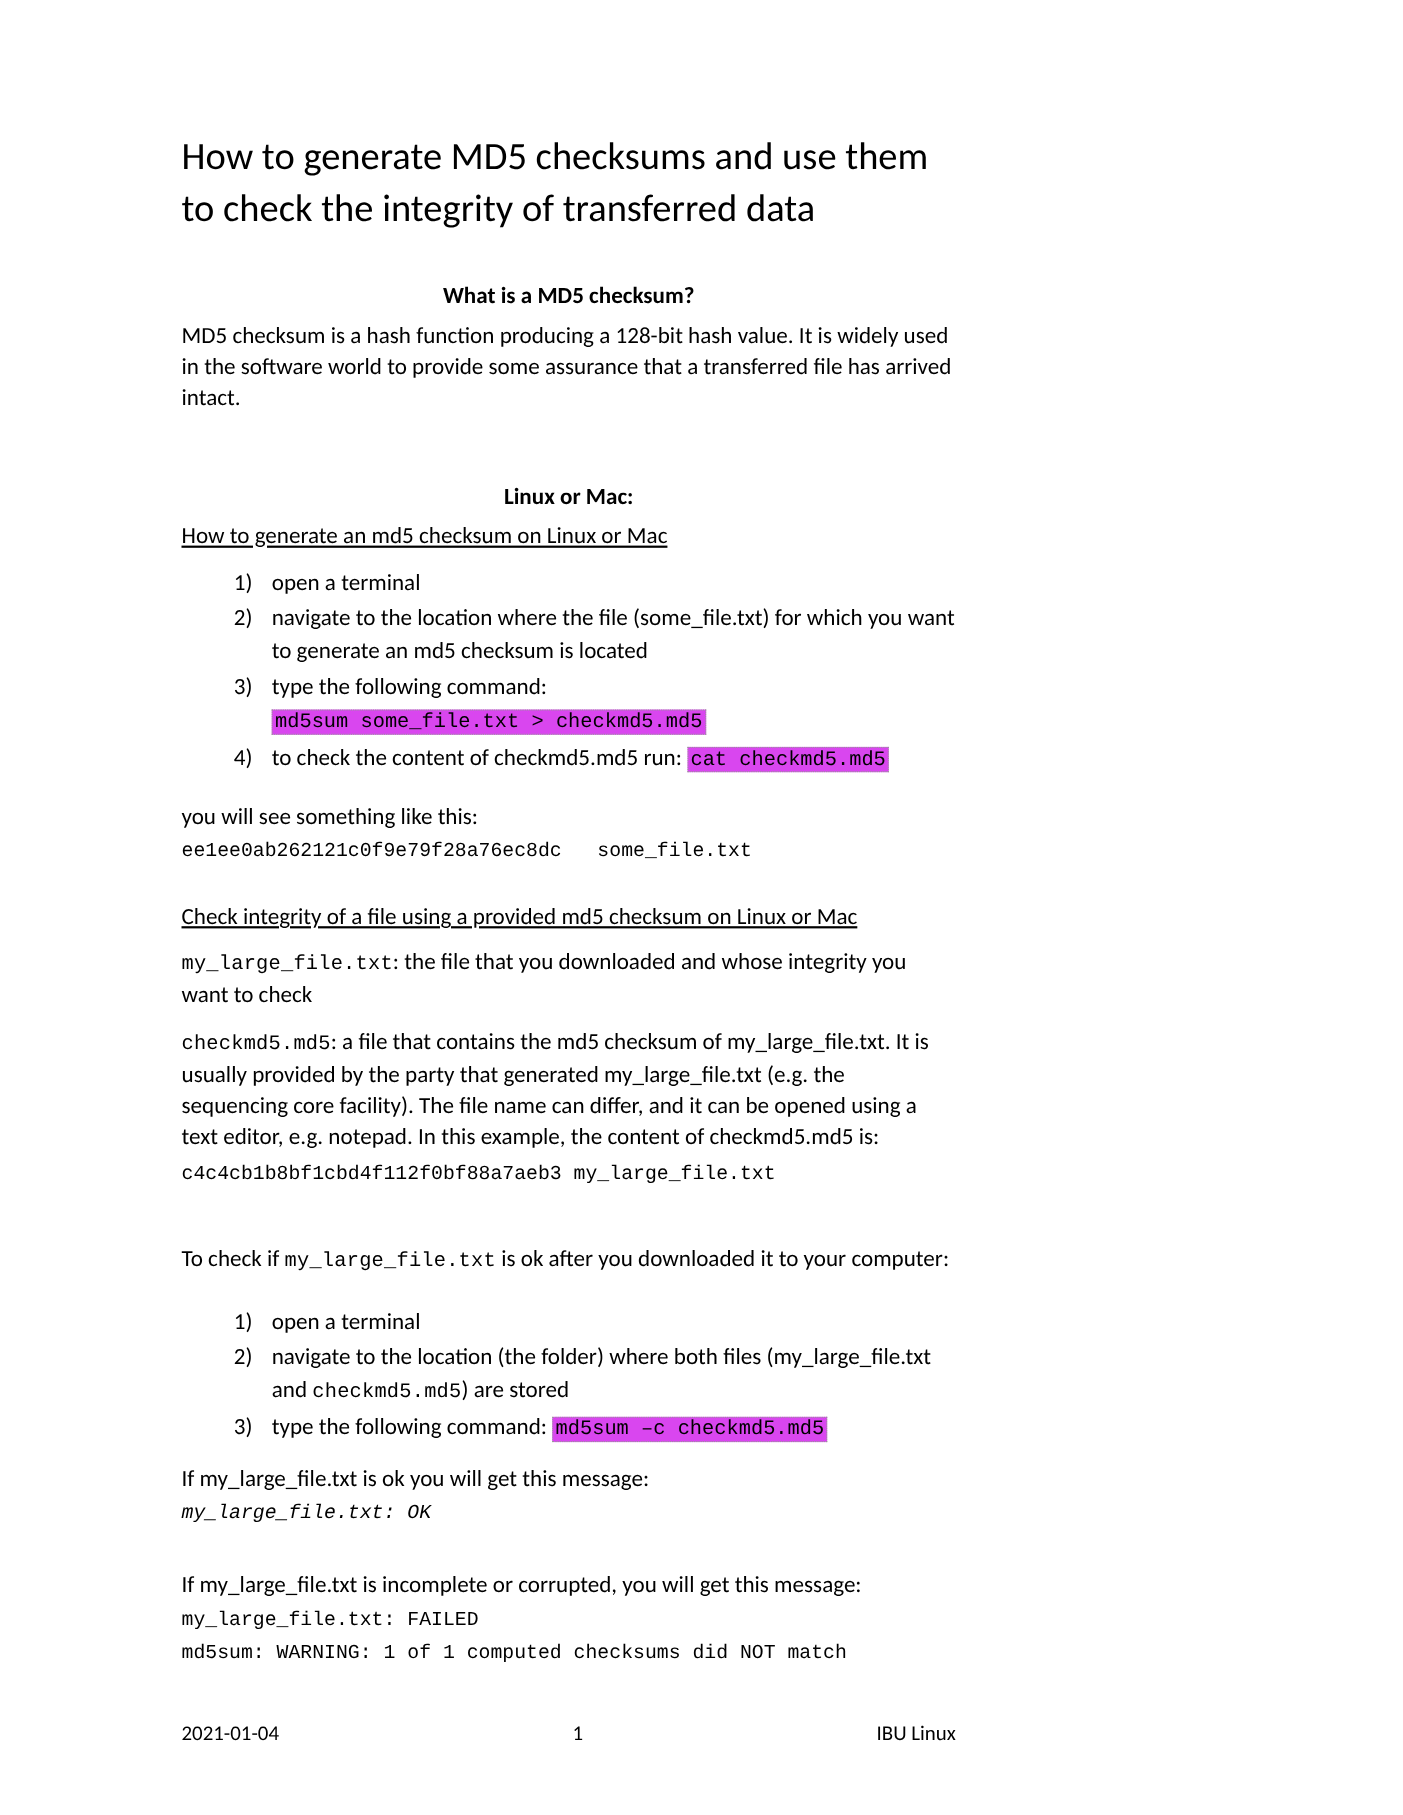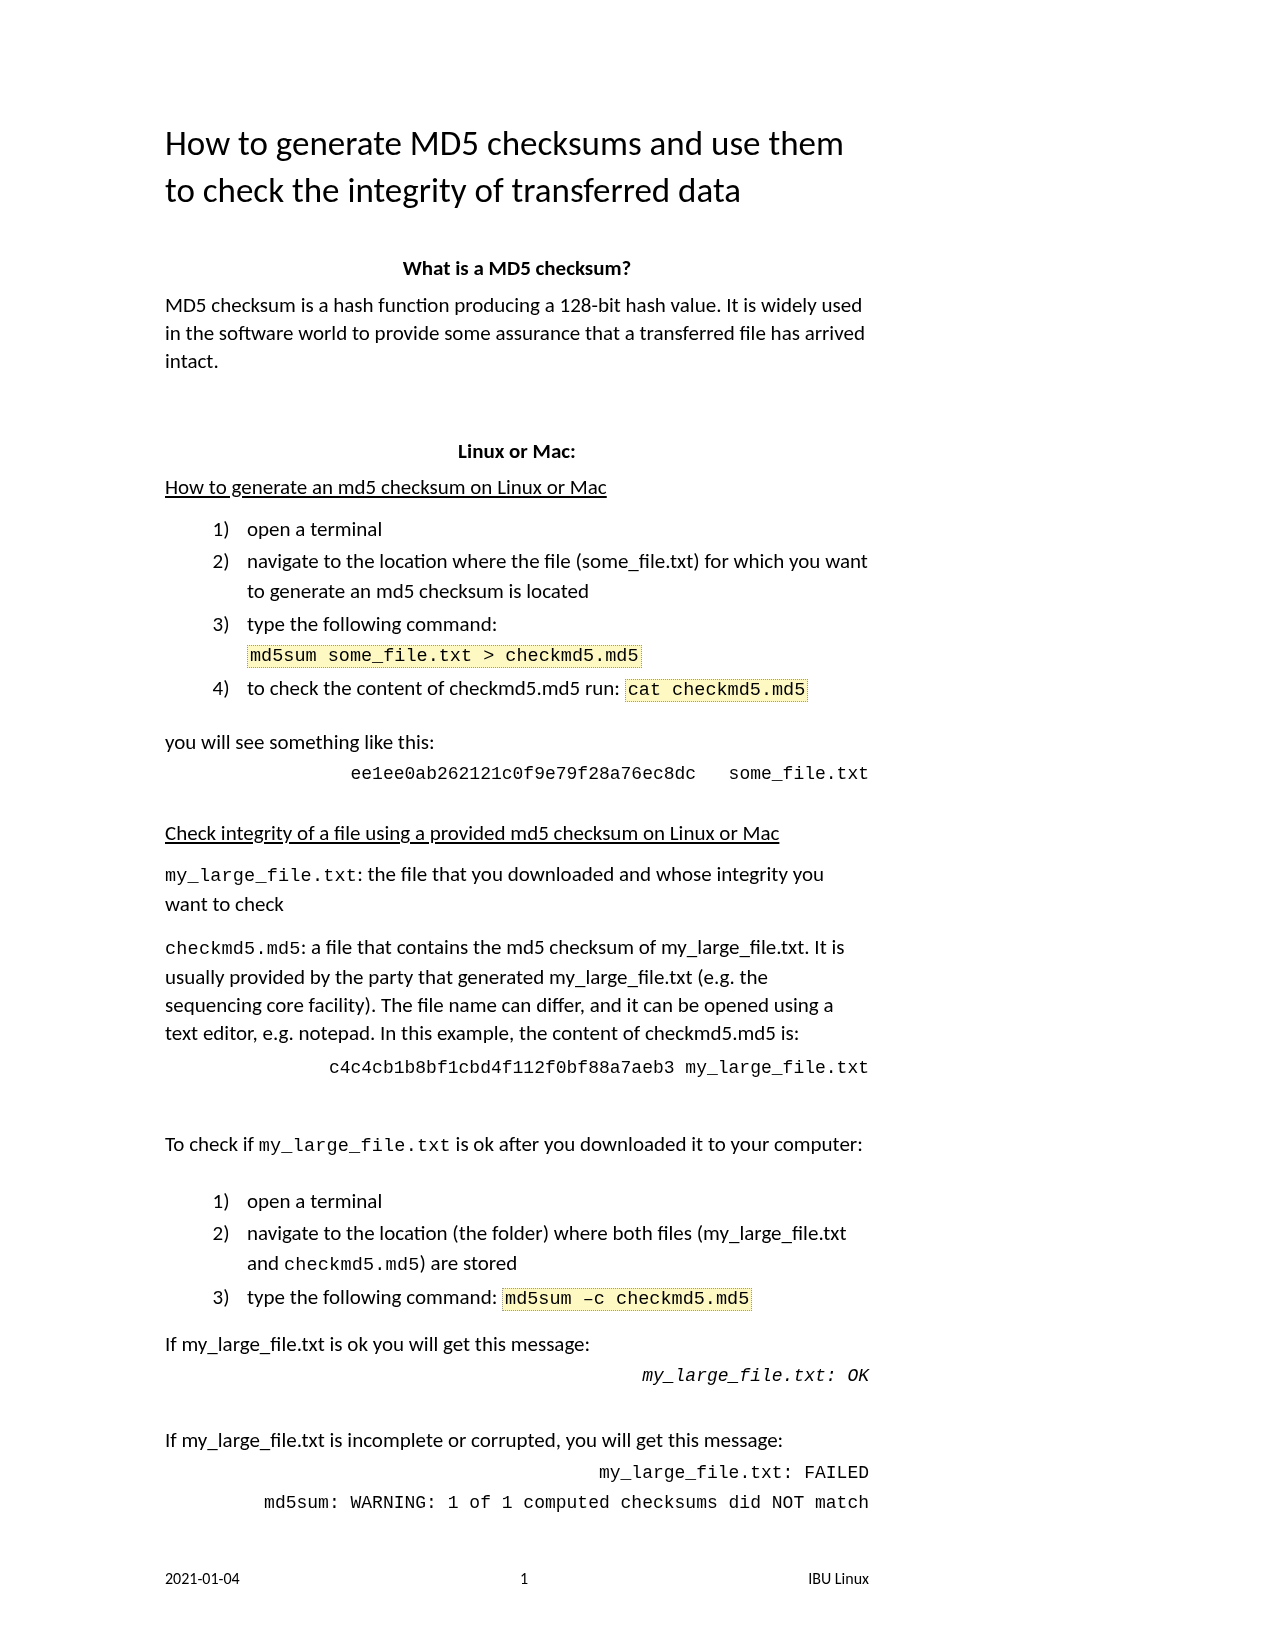--- a/index.html
+++ b/index.html
@@ -57,38 +57,37 @@
     content: counter(list-item) ")  ";
   }
   .mono, code {
     font-family: "Courier New", Courier, monospace;
     font-size: 18.5px;
     letter-spacing: 0.2px;
   }
   .cmd {
     font-family: "Courier New", Courier, monospace;
     font-size: 18.5px;
-    background: #fef9c3;
+    background: #d946ef;
     border: 1px dotted #9a9a9a;
     padding: 0 2px;
     white-space: nowrap;
   }
   .code-line {
     font-family: "Courier New", Courier, monospace;
     font-size: 18px;
     margin: 6px 0 10px 0;
     white-space: pre;
-    text-align: right;
   }
   .footer {
     position: absolute;
     left: 165px;
     right: 165px;
     bottom: 62px;
-    font-size: 16px;
+    font-size: 19px;
     display: flex;
     justify-content: space-between;
   }
 </style>
 </head>
 <body>
 
 <div class="page">
 
   <h1 class="title">How to generate MD5 checksums and use them to check the integrity of transferred data</h1>

